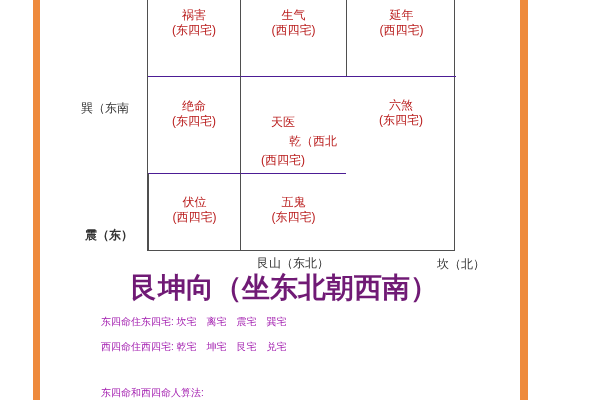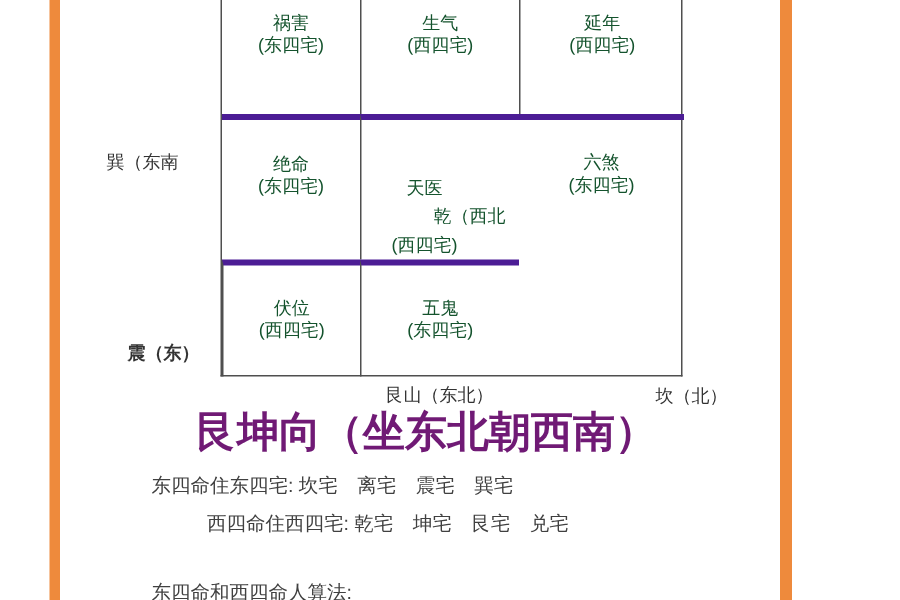--- a/index.html
+++ b/index.html
@@ -13,45 +13,45 @@
 
   
   .grid{
     position:absolute;left:147px;top:0;width:308px;height:251px;
     display:grid;grid-template-columns:92px 106px 110px;grid-template-rows:76px 97px 78px;
     border-left:1px solid #4F4F4F;border-right:1px solid #4F4F4F;border-bottom:1px solid #4F4F4F;
     box-sizing:border-box;
   }
   .cell{
     box-sizing:border-box;display:flex;flex-direction:column;align-items:center;
-    font-size:12px;line-height:15px;text-align:center;color:#14532d;
+    font-size:12px;line-height:15px;text-align:center;color:#b91c1c;
   }
   .cell.bl{border-left:1px solid #4F4F4F;}
-  .cell.bt{border-top:4px solid #4c1d95;}
+  .cell.bt{border-top:1px solid #4c1d95;}
   .cell.row1{padding-top:8px;}
   .cell.row2{padding-top:22px;}
   .cell.row3{padding-top:21px;}
   .cell.special{align-items:flex-start;padding-top:36px;line-height:19px;}
   .cell.special .s1{margin-left:30px;}
   .cell.special .s2{margin-left:48px;}
   .cell.special .s3{margin-left:20px;}
 
   .dir-label{position:absolute;font-size:12px;color:#333;white-space:nowrap;}
-  #lbl-xun{left:71px;top:100px;}
+  #lbl-xun{left:81px;top:100px;}
   #lbl-zhen{left:85px;top:227px;font-weight:bold;}
   #lbl-genshan{left:257px;top:255px;}
   #lbl-kan{left:437px;top:256px;}
 
   .main-title{
     position:absolute;left:130px;top:269px;width:340px;
     font-size:28px;font-weight:700;color:#701a75;white-space:nowrap;letter-spacing:0px;
   }
-  .note{position:absolute;left:101px;font-size:13px;color:#404040;white-space:nowrap;}
+  .note{position:absolute;left:101px;font-size:10px;color:#a21caf;white-space:nowrap;}
   #note-east{top:315px;}
-  #note-west{top:340px;margin-left:37px;}
+  #note-west{top:340px;}
   #note-algo{top:386px;}
 </style>
 </head>
 <body>
 
 <div class="stage">
 
   <div class="vbar left"></div>
   <div class="vbar right"></div>
 

